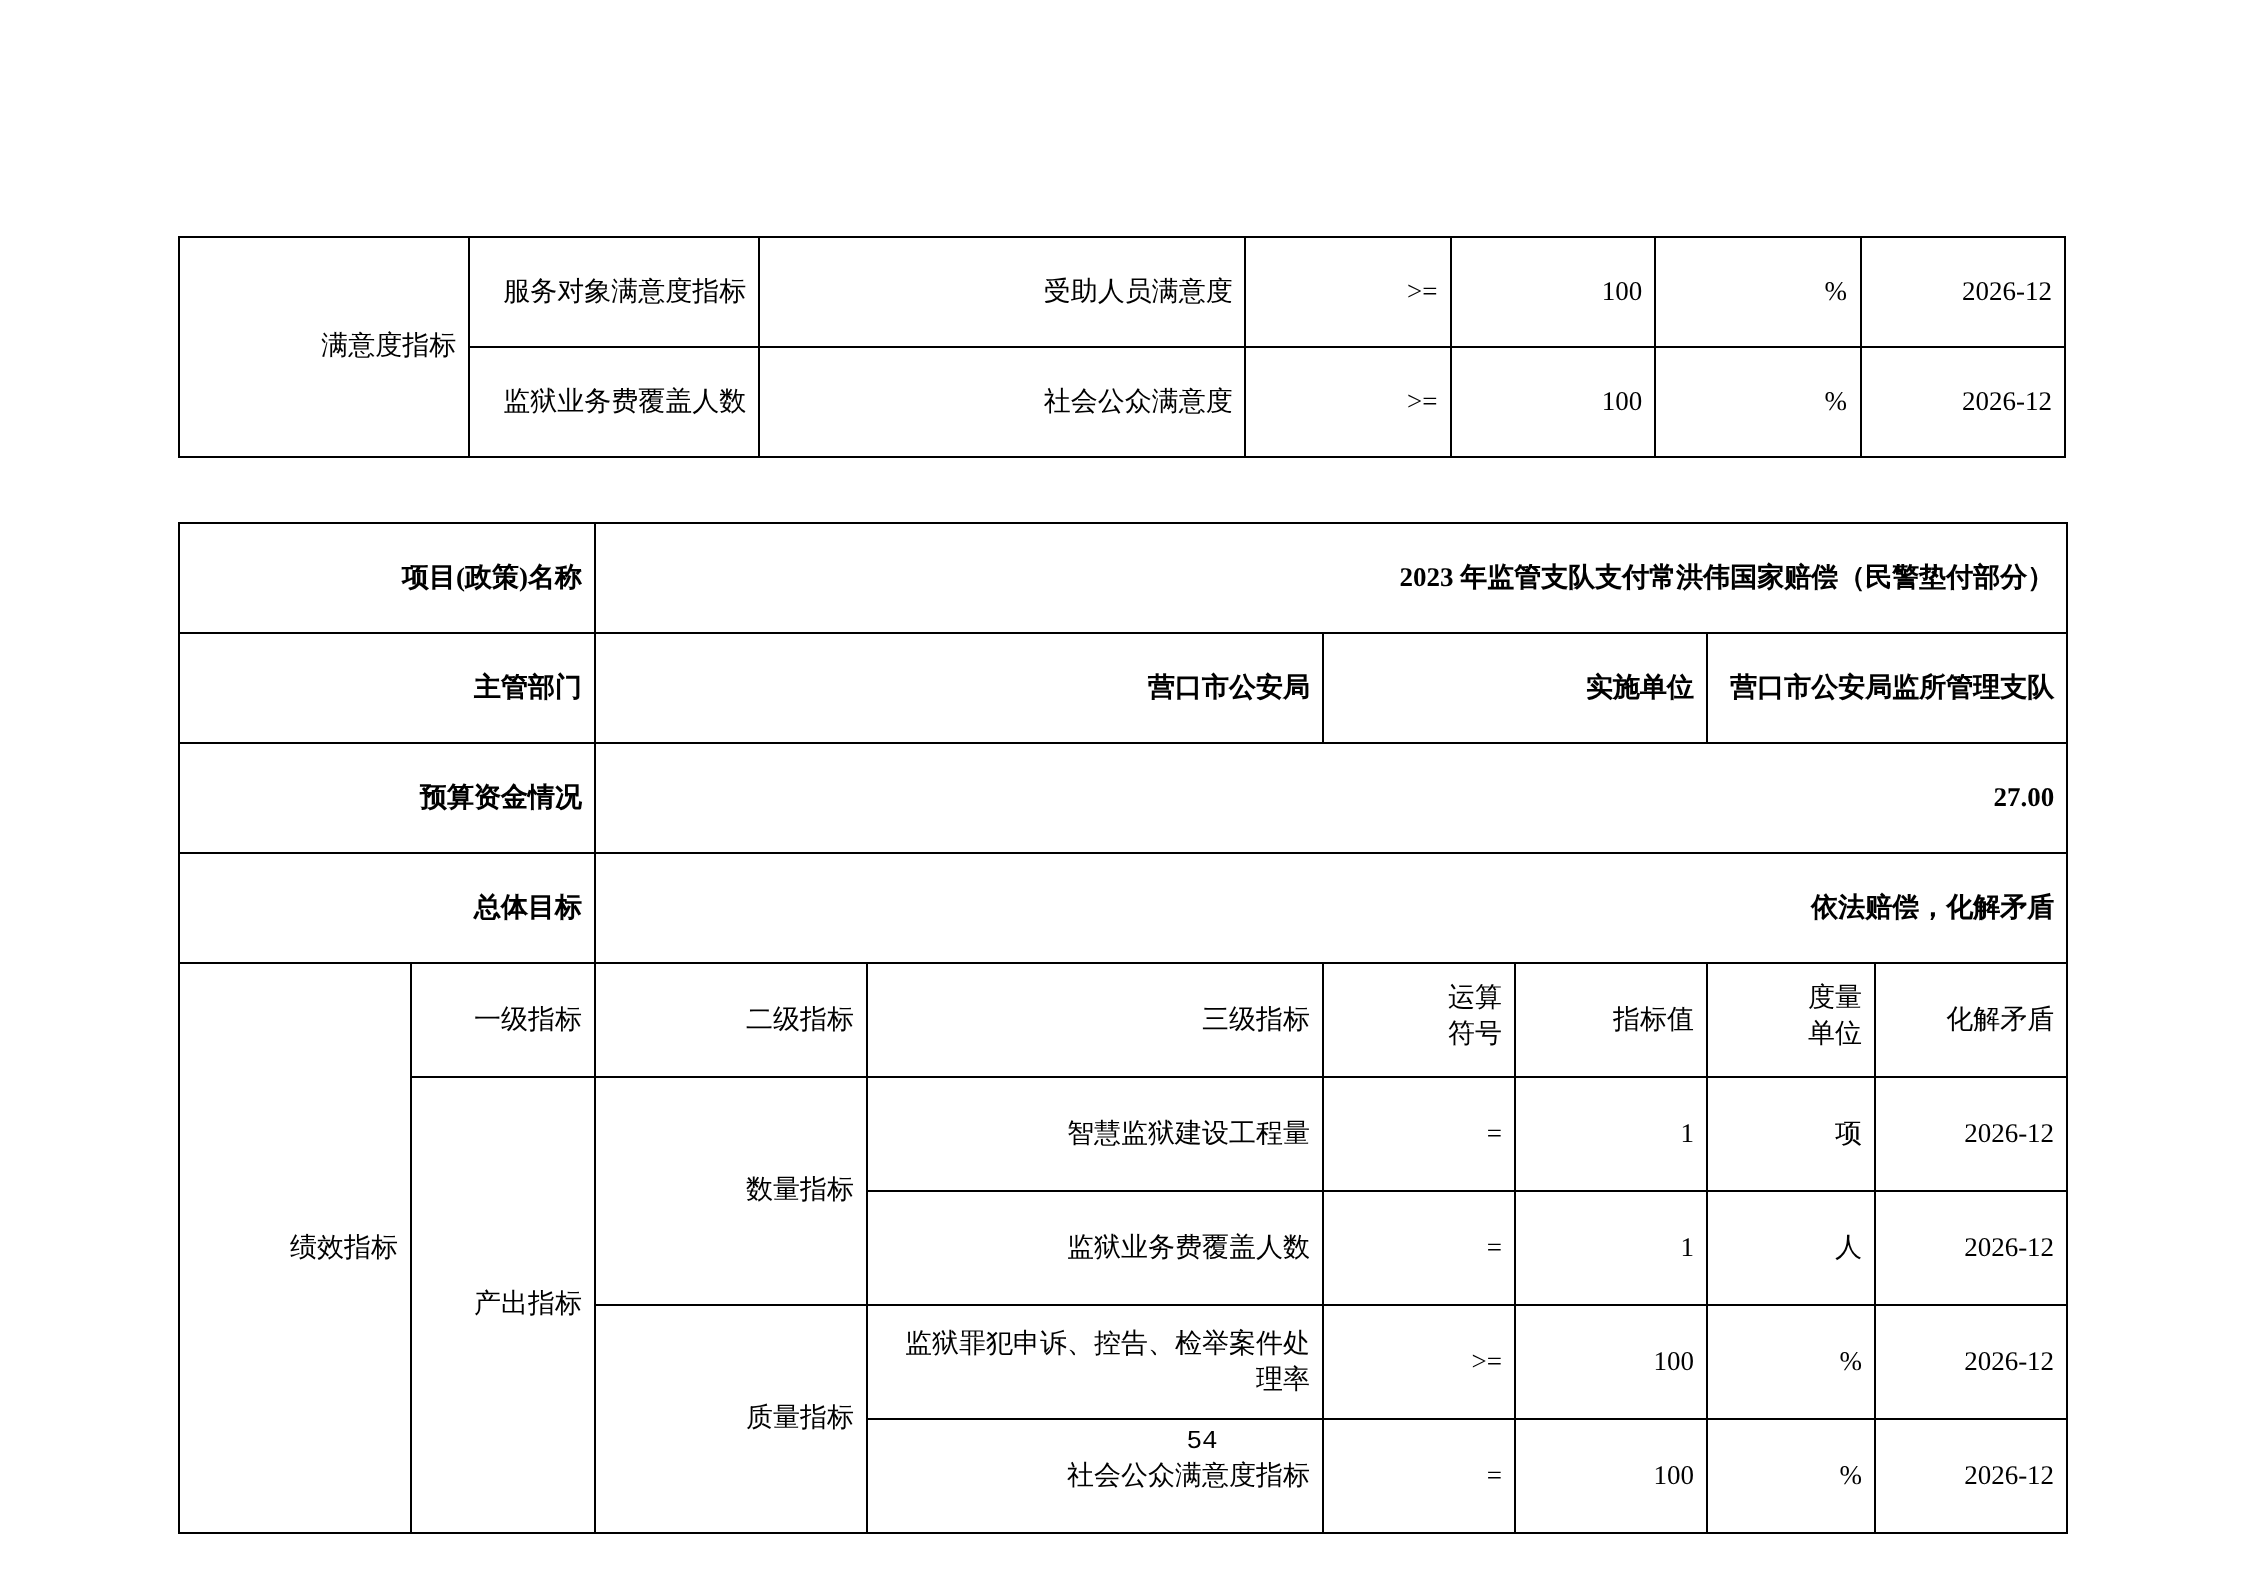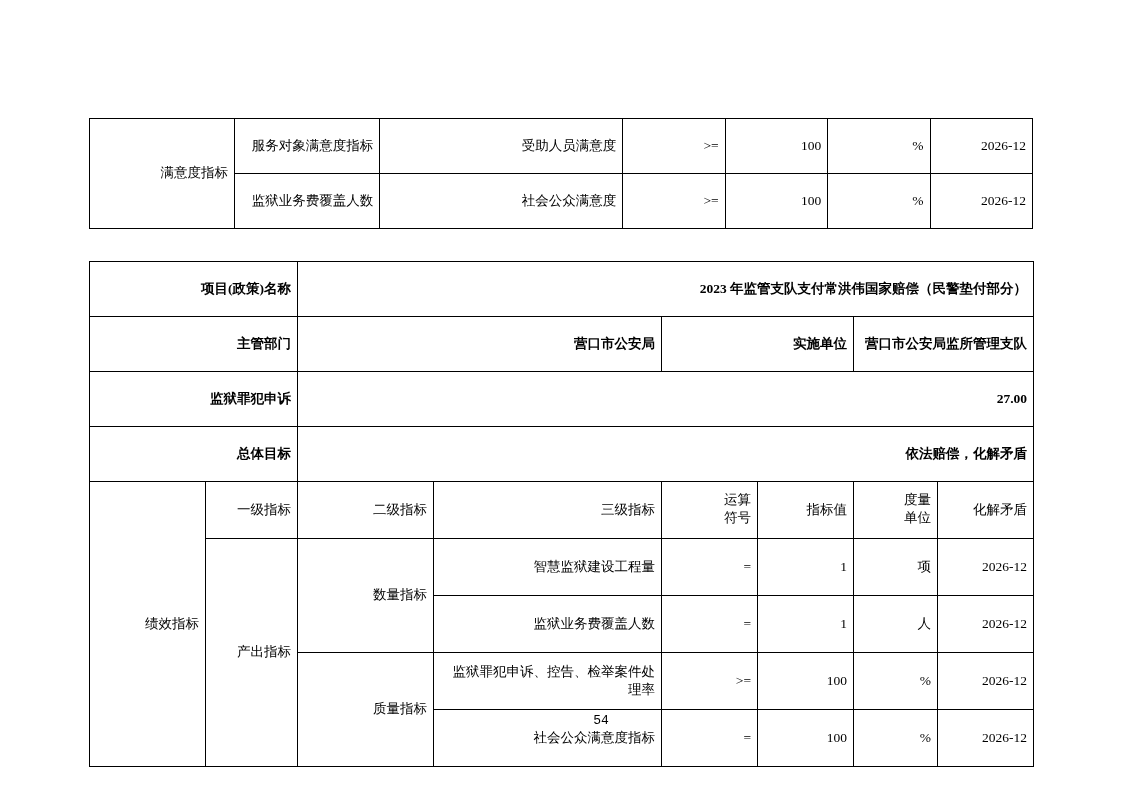--- a/index.html
+++ b/index.html
@@ -139,21 +139,21 @@
         <td colspan="2">项目(政策)名称</td>
         <td colspan="6">2023 年监管支队支付常洪伟国家赔偿（民警垫付部分）</td>
       </tr>
       <tr class="row-tall">
         <td colspan="2">主管部门</td>
         <td colspan="2">营口市公安局</td>
         <td colspan="2">实施单位</td>
         <td colspan="2">营口市公安局监所管理支队</td>
       </tr>
       <tr class="row-tall">
-        <td colspan="2">监狱罪犯申诉</td>
+        <td colspan="2">预算资金情况</td>
         <td class="right" colspan="6">27.00</td>
       </tr>
       <tr class="row-tall">
         <td colspan="2">总体目标</td>
         <td class="left" colspan="6">依法赔偿，化解矛盾</td>
       </tr>
       <tr class="hdr-row">
         <td rowspan="5">绩效指标</td>
         <td>一级指标</td>
         <td>二级指标</td>

